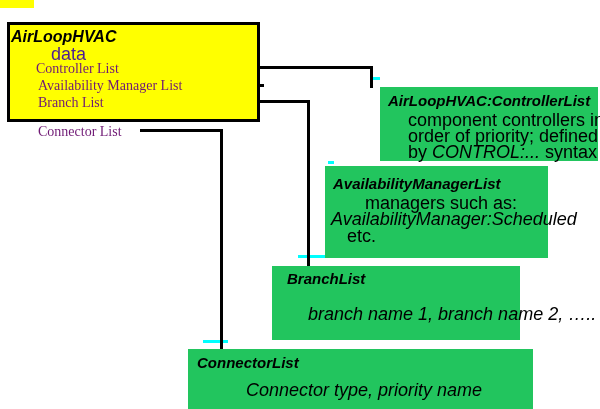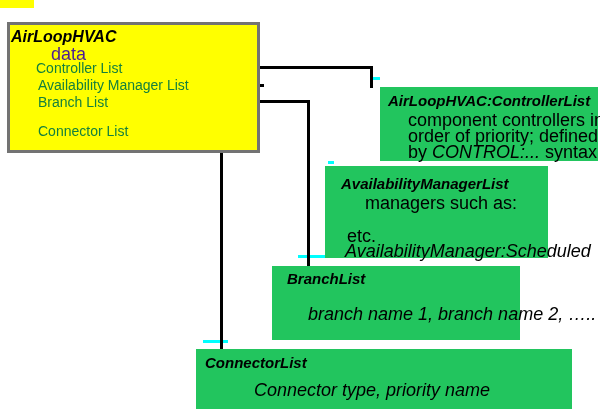--- a/index.html
+++ b/index.html
@@ -8,35 +8,35 @@
     position:relative; width:600px; height:409px;
     background:#ffffff; overflow:hidden;
     font-family:"Liberation Sans", sans-serif;
   }
   .line { position:absolute; background:#000000; }
   .frag-cyan { position:absolute; background:#00ffff; }
   .frag-yellow { position:absolute; background:#ffff00; }
 
   
   .airloop-box {
-    position:absolute; left:7px; top:22px; width:253px; height:131px;
-    background:#ffff00; border:3px solid #737373; box-sizing:border-box;
+    position:absolute; left:7px; top:22px; width:253px; height:100px;
+    background:#ffff00; border:3px solid #000000; box-sizing:border-box;
   }
   .airloop-title {
     position:absolute; left:1px; top:3px;
     font-size:16px; font-weight:bold; font-style:italic; color:#000000;
     white-space:nowrap; line-height:1.1;
   }
   .airloop-data {
     position:absolute; left:41px; top:20px;
     font-size:18px; color:#4c1d95; white-space:nowrap; line-height:1.1;
   }
   .red-field {
-    position:absolute; font-size:14px; color:#15803d;
-    white-space:nowrap; line-height:1.1;
+    position:absolute; font-size:14px; color:#701a75;
+    white-space:nowrap; line-height:1.1;font-family:Liberation Serif, serif;
   }
 
   
   .cyan-box { position:absolute; background:#22c55e; }
   .cyan-title {
     position:absolute; font-size:15px; font-weight:bold; font-style:italic;
     color:#000000; white-space:nowrap; line-height:1.1;
   }
   .cyan-line {
     position:absolute; font-size:18px; color:#000000;
@@ -73,29 +73,29 @@
   </div>
 
   <div class="cyan-box" style="left:380px; top:87px; width:218px; height:74px;">
     <div class="cyan-title" style="left:8px; top:6px;">AirLoopHVAC:ControllerList</div>
     <div class="cyan-line" style="left:28px; top:24px;">component controllers in</div>
     <div class="cyan-line" style="left:28px; top:40px;">order of priority; defined</div>
     <div class="cyan-line" style="left:28px; top:56px;"><span>by </span><span class="it">CONTROL:...</span><span> syntax</span></div>
   </div>
 
   <div class="cyan-box" style="left:325px; top:166px; width:223px; height:92px;">
-    <div class="cyan-title" style="left:8px; top:10px;margin-left:8px;">AvailabilityManagerList</div>
+    <div class="cyan-title" style="left:8px; top:10px;">AvailabilityManagerList</div>
     <div class="cyan-line" style="left:40px; top:28px;">managers such as:</div>
-    <div class="cyan-line it" style="left:20px; top:44px;margin-top:32px;">AvailabilityManager:Scheduled</div>
+    <div class="cyan-line it" style="left:6px; top:44px;">AvailabilityManager:Scheduled</div>
     <div class="cyan-line" style="left:22px; top:61px;">etc.</div>
   </div>
 
   <div class="cyan-box" style="left:272px; top:266px; width:248px; height:74px;">
     <div class="cyan-title" style="left:15px; top:5px;">BranchList</div>
     <div class="cyan-line it" style="left:36px; top:39px;">branch name 1, branch name 2, …..</div>
   </div>
 
-  <div class="cyan-box" style="left:196px; top:349px; width:345px; height:60px;padding-left:31px;">
+  <div class="cyan-box" style="left:188px; top:349px; width:345px; height:60px;">
     <div class="cyan-title" style="left:9px; top:6px;">ConnectorList</div>
     <div class="cyan-line it" style="left:58px; top:32px;">Connector type, priority name</div>
   </div>
 
 </div>
 
 </body></html>

